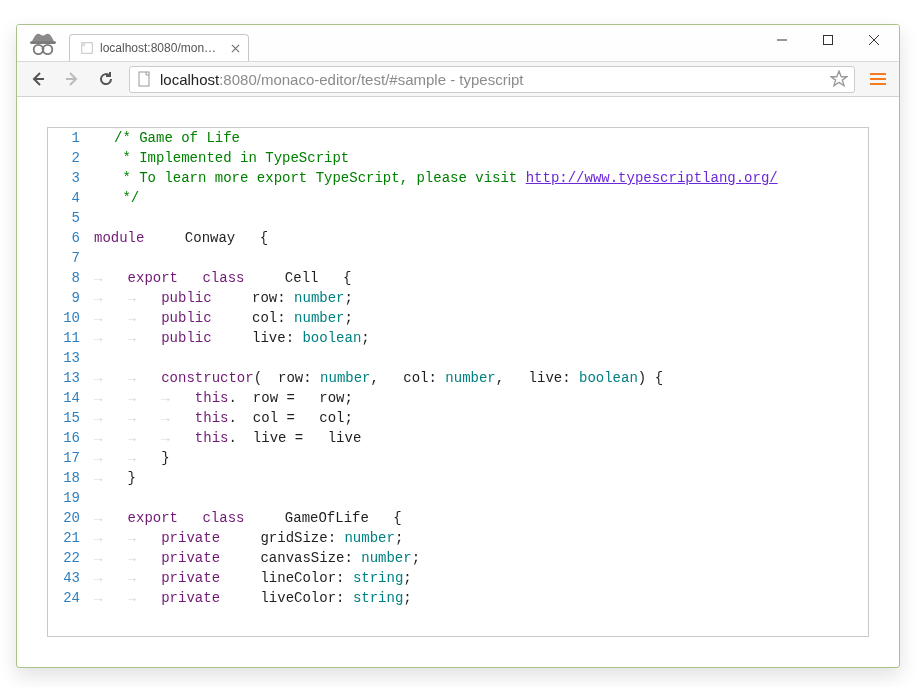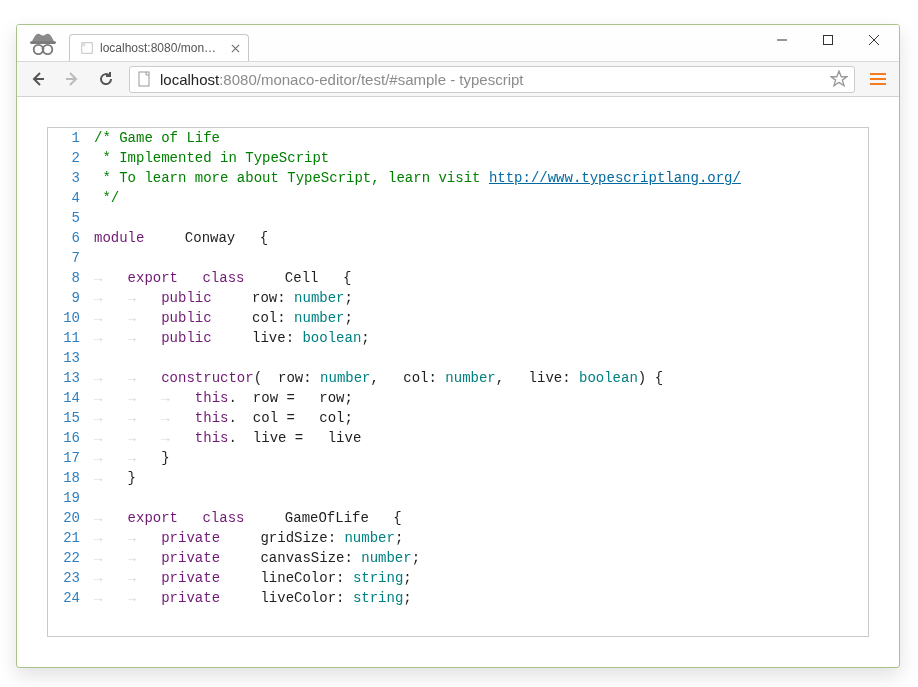--- a/index.html
+++ b/index.html
@@ -151,26 +151,26 @@
   .gutter {
     width: 46px;
     text-align:right;
     padding-right:14px;
     color:#2f7fbf;
     user-select:none;
     flex-shrink:0;
   }
   .code { flex:1; color:#1f1f1f; }
   .ws { color:#d6d6d6; }
-  .tok-comment { color:#008000; }
+  .tok-comment { color:#008000;margin-left:20px; }
   .tok-keyword { color:#701a75; }
   .tok-ident   { color:#1f1f1f;margin-left:16px; }
   .tok-type    { color:#008080;text-align:center; }
   .tok-punct   { color:#1f1f1f; }
-  .tok-link    { color:#0369a1; text-decoration: underline; }
+  .tok-link    { color:#6d28d9; text-decoration: underline; }
 </style>
 </head>
 <body>
 
 <div class="window">
 
   <div class="titlebar">
     <div class="incognito">
       <svg viewBox="0 0 32 28">
         <path d="M4 13 C4 13 7 4 11 4 C13 4 14 6 16 6 C18 6 19 4 21 4 C25 4 28 13 28 13 Z" fill="#8a8a8a"></path>
@@ -255,39 +255,39 @@
     <div class="hamburger" title="Menu">
       <div></div>
     </div>
   </div>
 
   <div class="content">
     <div class="editor">
       <div class="lines" id="editor-lines">
           <div class="line"><div class="gutter">1</div><div class="code"><span class="tok-comment">/* Game of Life</span></div></div>
           <div class="line"><div class="gutter">2</div><div class="code"><span class="tok-comment"> * Implemented in TypeScript</span></div></div>
-          <div class="line"><div class="gutter">3</div><div class="code"><span class="tok-comment"> * To learn more about TypeScript, learn visit </span><span class="tok-link">http://www.typescriptlang.org/</span></div></div>
+          <div class="line"><div class="gutter">3</div><div class="code"><span class="tok-comment"> * To learn more export TypeScript, please visit </span><span class="tok-link">http://www.typescriptlang.org/</span></div></div>
           <div class="line"><div class="gutter">4</div><div class="code"><span class="tok-comment"> */</span></div></div>
           <div class="line"><div class="gutter">5</div><div class="code"></div></div>
           <div class="line"><div class="gutter">6</div><div class="code"><span class="tok-keyword">module</span><span class="tok-ident"> </span><span class="tok-ident">Conway</span><span class="tok-ident"> </span><span class="tok-punct">{</span></div></div>
           <div class="line"><div class="gutter">7</div><div class="code"></div></div>
           <div class="line"><div class="gutter">8</div><div class="code"><span class="ws">→   </span><span class="tok-keyword">export</span><span class="tok-ident"> </span><span class="tok-keyword">class</span><span class="tok-ident"> </span><span class="tok-ident">Cell</span><span class="tok-ident"> </span><span class="tok-punct">{</span></div></div>
           <div class="line"><div class="gutter">9</div><div class="code"><span class="ws">→   </span><span class="ws">→   </span><span class="tok-keyword">public</span><span class="tok-ident"> </span><span class="tok-ident">row</span><span class="tok-punct">: </span><span class="tok-type">number</span><span class="tok-punct">;</span></div></div>
           <div class="line"><div class="gutter">10</div><div class="code"><span class="ws">→   </span><span class="ws">→   </span><span class="tok-keyword">public</span><span class="tok-ident"> </span><span class="tok-ident">col</span><span class="tok-punct">: </span><span class="tok-type">number</span><span class="tok-punct">;</span></div></div>
           <div class="line"><div class="gutter">11</div><div class="code"><span class="ws">→   </span><span class="ws">→   </span><span class="tok-keyword">public</span><span class="tok-ident"> </span><span class="tok-ident">live</span><span class="tok-punct">: </span><span class="tok-type">boolean</span><span class="tok-punct">;</span></div></div>
           <div class="line"><div class="gutter">13</div><div class="code"></div></div>
           <div class="line"><div class="gutter">13</div><div class="code"><span class="ws">→   </span><span class="ws">→   </span><span class="tok-keyword">constructor</span><span class="tok-punct">(</span><span class="tok-ident">row</span><span class="tok-punct">: </span><span class="tok-type">number</span><span class="tok-punct">, </span><span class="tok-ident">col</span><span class="tok-punct">: </span><span class="tok-type">number</span><span class="tok-punct">, </span><span class="tok-ident">live</span><span class="tok-punct">: </span><span class="tok-type">boolean</span><span class="tok-punct">) </span><span class="tok-punct">{</span></div></div>
           <div class="line"><div class="gutter">14</div><div class="code"><span class="ws">→   </span><span class="ws">→   </span><span class="ws">→   </span><span class="tok-keyword">this</span><span class="tok-punct">.</span><span class="tok-ident">row</span><span class="tok-punct"> = </span><span class="tok-ident">row</span><span class="tok-punct">;</span></div></div>
           <div class="line"><div class="gutter">15</div><div class="code"><span class="ws">→   </span><span class="ws">→   </span><span class="ws">→   </span><span class="tok-keyword">this</span><span class="tok-punct">.</span><span class="tok-ident">col</span><span class="tok-punct"> = </span><span class="tok-ident">col</span><span class="tok-punct">;</span></div></div>
           <div class="line"><div class="gutter">16</div><div class="code"><span class="ws">→   </span><span class="ws">→   </span><span class="ws">→   </span><span class="tok-keyword">this</span><span class="tok-punct">.</span><span class="tok-ident">live</span><span class="tok-punct"> = </span><span class="tok-ident">live</span></div></div>
           <div class="line"><div class="gutter">17</div><div class="code"><span class="ws">→   </span><span class="ws">→   </span><span class="tok-punct">}</span></div></div>
           <div class="line"><div class="gutter">18</div><div class="code"><span class="ws">→   </span><span class="tok-punct">}</span></div></div>
           <div class="line"><div class="gutter">19</div><div class="code"></div></div>
           <div class="line"><div class="gutter">20</div><div class="code"><span class="ws">→   </span><span class="tok-keyword">export</span><span class="tok-ident"> </span><span class="tok-keyword">class</span><span class="tok-ident"> </span><span class="tok-ident">GameOfLife</span><span class="tok-ident"> </span><span class="tok-punct">{</span></div></div>
           <div class="line"><div class="gutter">21</div><div class="code"><span class="ws">→   </span><span class="ws">→   </span><span class="tok-keyword">private</span><span class="tok-ident"> </span><span class="tok-ident">gridSize</span><span class="tok-punct">: </span><span class="tok-type">number</span><span class="tok-punct">;</span></div></div>
           <div class="line"><div class="gutter">22</div><div class="code"><span class="ws">→   </span><span class="ws">→   </span><span class="tok-keyword">private</span><span class="tok-ident"> </span><span class="tok-ident">canvasSize</span><span class="tok-punct">: </span><span class="tok-type">number</span><span class="tok-punct">;</span></div></div>
-          <div class="line"><div class="gutter">23</div><div class="code"><span class="ws">→   </span><span class="ws">→   </span><span class="tok-keyword">private</span><span class="tok-ident"> </span><span class="tok-ident">lineColor</span><span class="tok-punct">: </span><span class="tok-type">string</span><span class="tok-punct">;</span></div></div>
+          <div class="line"><div class="gutter">43</div><div class="code"><span class="ws">→   </span><span class="ws">→   </span><span class="tok-keyword">private</span><span class="tok-ident"> </span><span class="tok-ident">lineColor</span><span class="tok-punct">: </span><span class="tok-type">string</span><span class="tok-punct">;</span></div></div>
           <div class="line"><div class="gutter">24</div><div class="code"><span class="ws">→   </span><span class="ws">→   </span><span class="tok-keyword">private</span><span class="tok-ident"> </span><span class="tok-ident">liveColor</span><span class="tok-punct">: </span><span class="tok-type">string</span><span class="tok-punct">;</span></div></div>
         </div>
     </div>
   </div>
 
 </div>
 
 </body></html>

